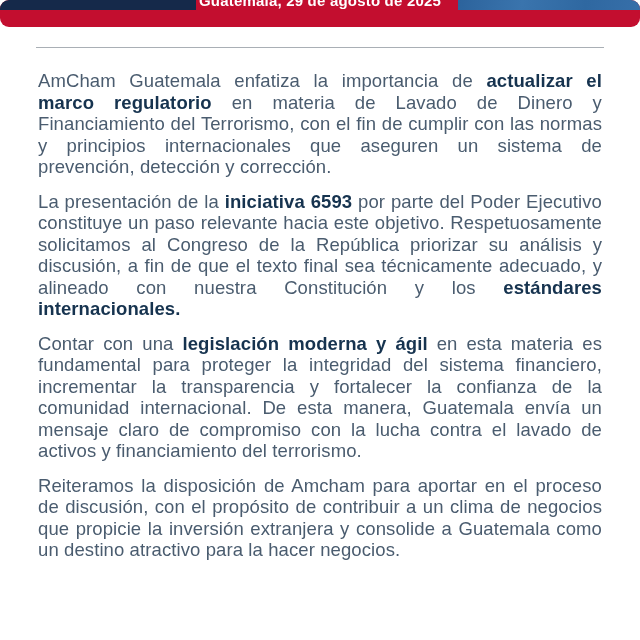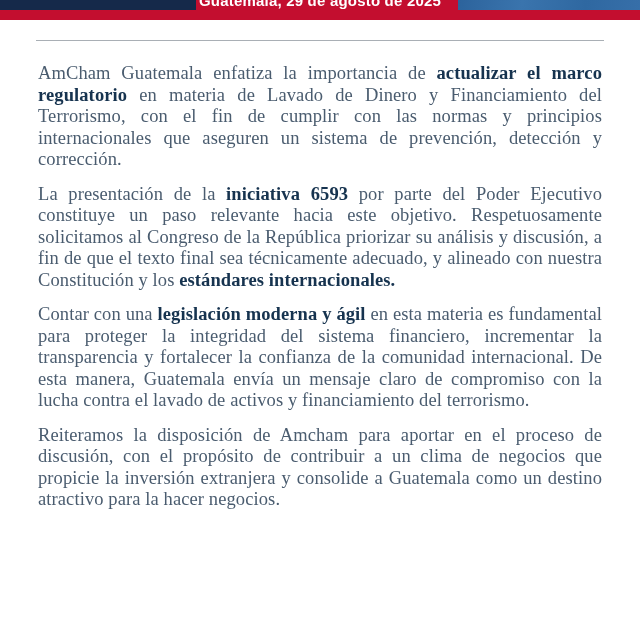--- a/index.html
+++ b/index.html
@@ -14,23 +14,24 @@
   .page {
     position: relative;
     width: 640px;
     height: 640px;
     background: #ffffff;
   }
   
   .ribbon {
     position: relative;
     width: 100%;
-    height: 20px;
+    height: 27px;
     background: var(--band-red, #c30e2f);
     overflow: hidden;
+    border-radius: 9px;
   }
   .bar-left {
     position: absolute;
     left: 0;
     top: 0;
     width: 196px;
     height: 10px;
     background: var(--bar-navy, #15294a);
   }
   .bar-right {
@@ -75,21 +76,20 @@
   .article-body {
     margin: 22px 38px 0 38px;
     color: var(--body-slate, #4a5c6f);
     font-size: 18.5px;
     line-height: 21.5px;
     letter-spacing: 0.1px;
     text-align: justify;
   }
   .article-body p {
     margin: 0 0 13px 0;
-    font-family: Liberation Serif, serif;
   }
   .article-body .seg.bold {
     font-weight: bold;
     color: var(--bold-navy, #16334f);
   }
 </style>
 </head>
 <body>
 
 <div class="page">

